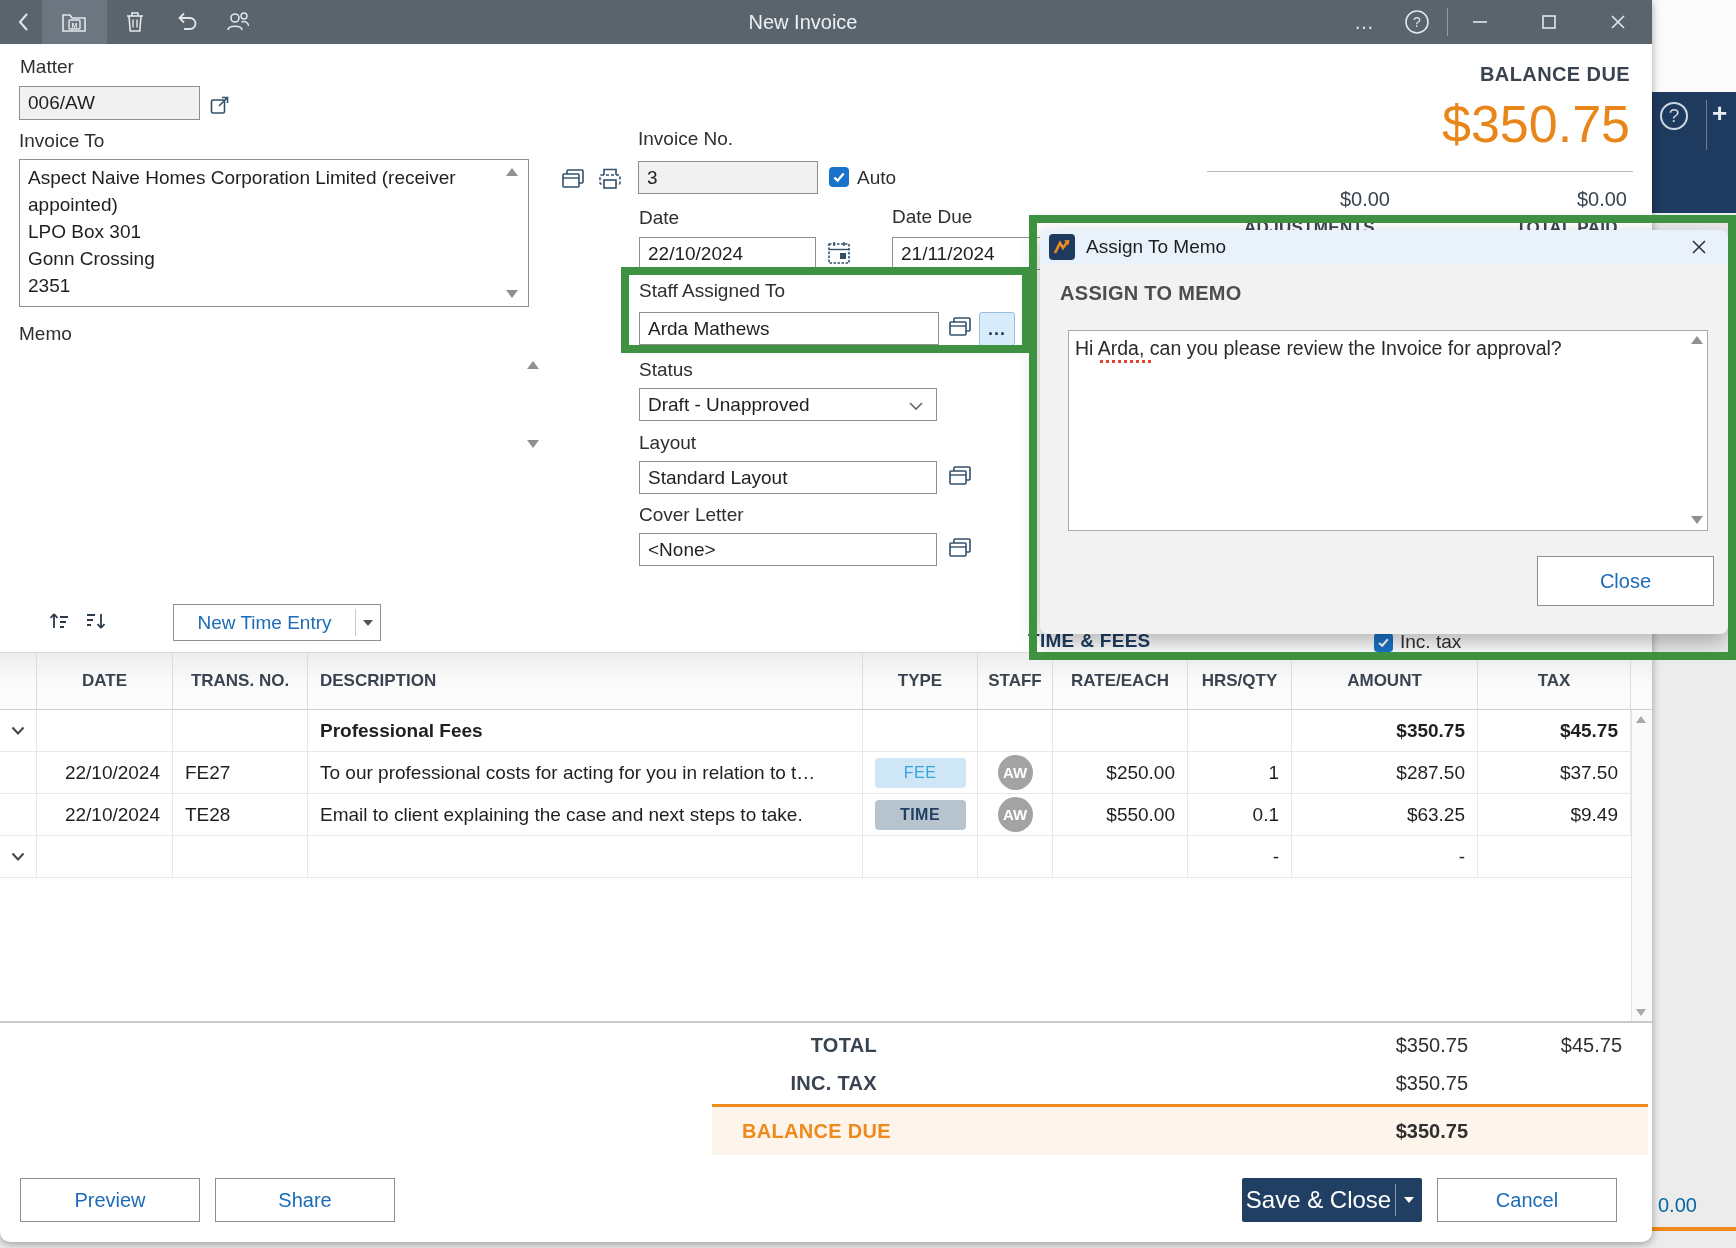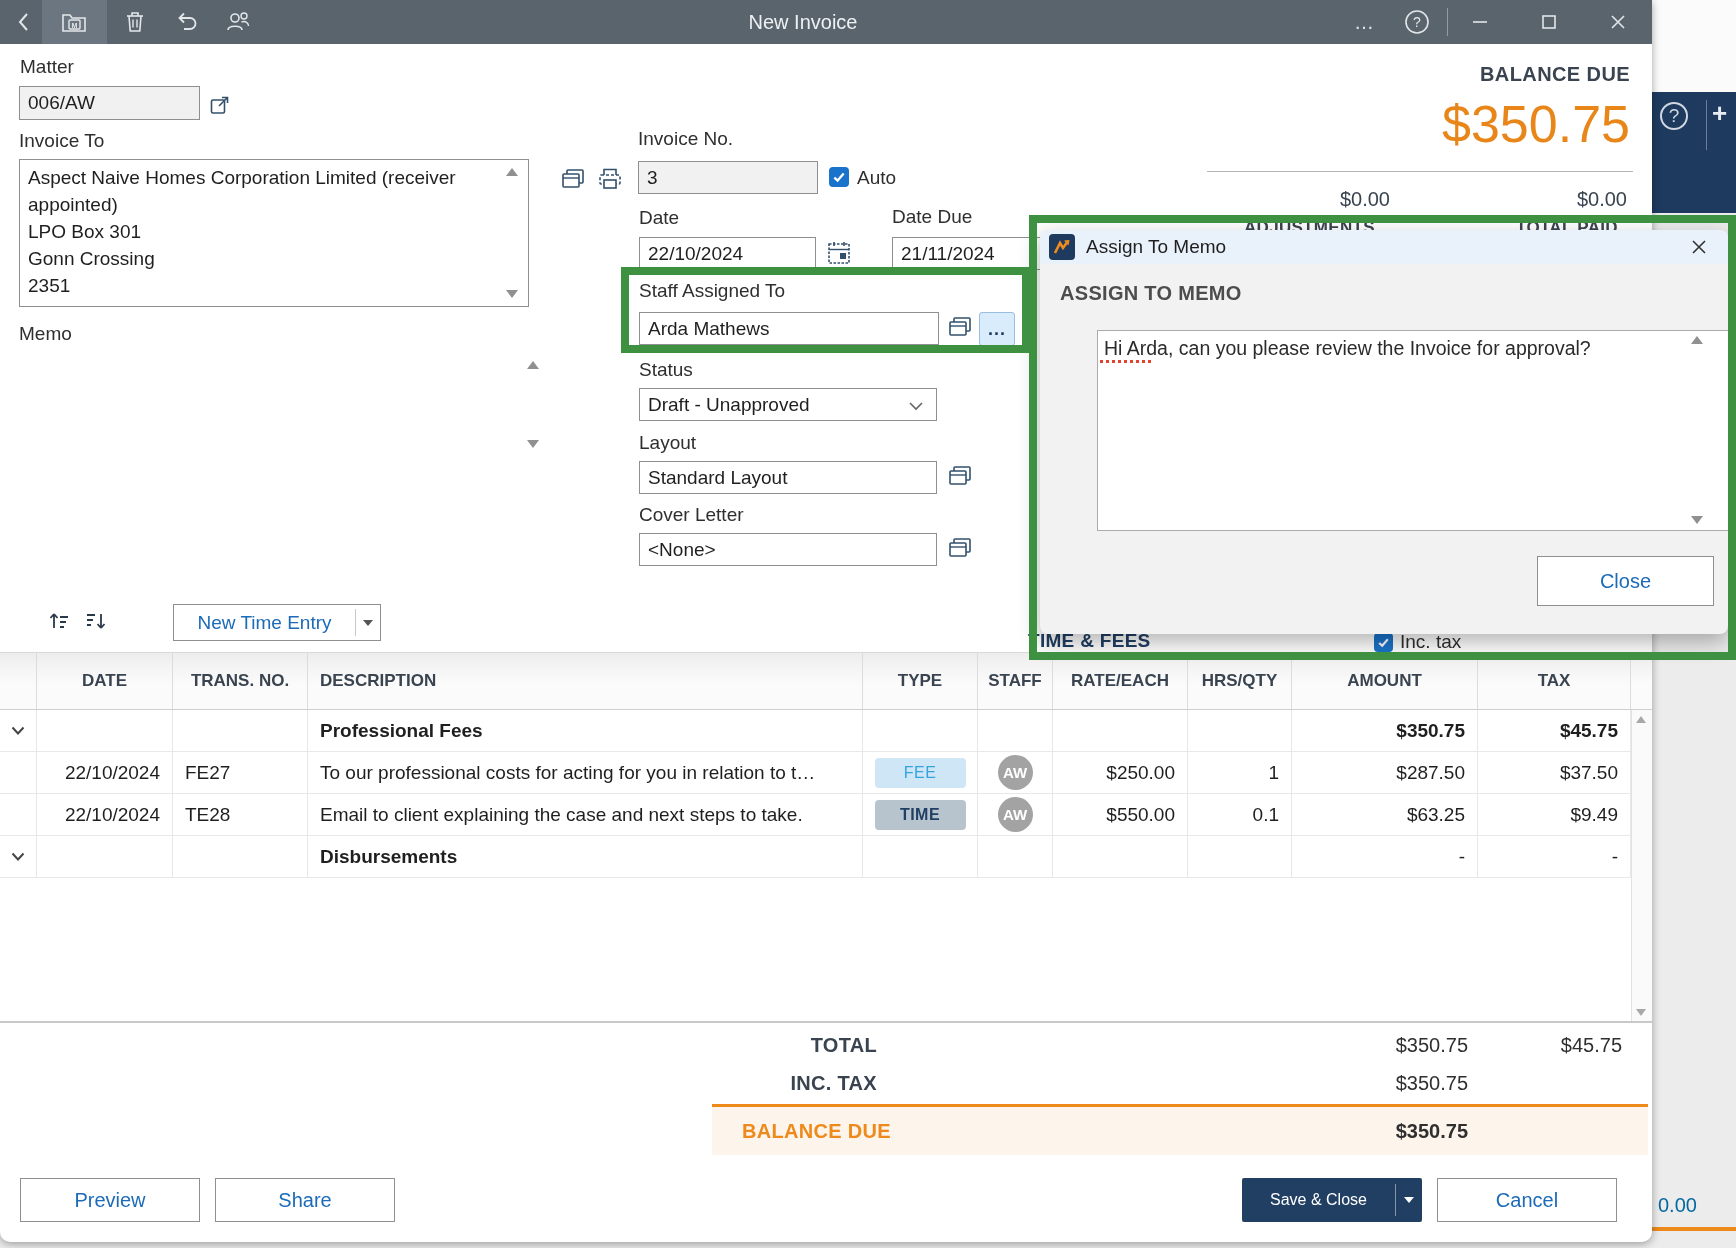--- a/index.html
+++ b/index.html
@@ -84,39 +84,39 @@
   .tbl-bottom{left:0;top:1021px;width:1652px;height:2px;background:#c9c9c9;}
   
   .tot-lbl{font-size:20px;font-weight:bold;color:#3a4450;text-align:right;letter-spacing:.3px;}
   .tot-val{font-size:20px;color:#2f2f2f;text-align:right;}
   .orange-line{left:712px;top:1104px;width:936px;height:3px;background:#ee8a1c;}
   .bal-row{left:712px;top:1107px;width:936px;height:48px;background:#fdf5eb;}
   .bal-lbl{color:#ee8a1c;font-size:20px;font-weight:bold;letter-spacing:.3px;}
   .bal-val{color:#2f2f2f;font-size:20px;font-weight:600;text-align:right;}
   
   .navy-btn{background:#203f63;color:#fff;border:none;display:flex;align-items:stretch;border-radius:2px;}
-  .navy-btn .txt{flex:1;display:flex;align-items:center;justify-content:center;font-size:16px;color:#fff;}
+  .navy-btn .txt{flex:1;display:flex;align-items:center;justify-content:center;font-size:24px;color:#fff;}
   .navy-btn .sep{width:1px;background:rgba(255,255,255,.45);margin:6px 0;}
   .navy-btn .car{width:26px;display:flex;align-items:center;justify-content:center;}
   .caret-white{width:0;height:0;border-left:5px solid transparent;border-right:5px solid transparent;
                border-top:6px solid #fff;}
   
   .green-box{border:8px solid #3f9142;background:transparent;z-index:40;pointer-events:none;}
   
   #dialog{left:1040px;top:230px;width:688px;height:404px;background:#f2f2f2;border-radius:8px;
           box-shadow:0 8px 22px rgba(0,0,0,.3);z-index:30;}
   .dlg-titlebar{left:0;top:0;width:688px;height:34px;background:#e9f1fb;border-radius:8px 8px 0 0;}
   .dlg-appico{left:9px;top:4px;width:26px;height:26px;background:#1f3a5f;border-radius:4px;
               display:flex;align-items:center;justify-content:center;}
   .dlg-title{left:46px;top:0;height:34px;display:flex;align-items:center;font-size:19px;color:#1f1f1f;}
   .dlg-close{left:644px;top:4px;width:30px;height:26px;display:flex;align-items:center;justify-content:center;
              color:#333;font-size:20px;}
   .dlg-heading{left:20px;top:52px;font-size:20px;font-weight:bold;color:#4d4d4d;letter-spacing:.3px;}
   .dlg-textarea{left:28px;top:100px;width:640px;height:201px;background:#fff;border:1px solid #ababab;
-                font-size:19.5px;color:#2b2b2b;padding:6px 20px 6px 6px;margin-left:29px;}
+                font-size:19.5px;color:#2b2b2b;padding:6px 20px 6px 6px;}
   .squiggle{left:60px;top:130px;width:52px;height:3px;
             background:repeating-linear-gradient(90deg,#e0442f 0 3px,transparent 3px 6px);}
   .dlg-btn{left:497px;top:326px;width:177px;height:50px;}
 </style>
 </head>
 <body>
 
 <div id="screen">
 
   <div class="abs bg-white-strip"></div>
@@ -392,21 +392,20 @@
     </div>
 
     <div class="abs trow grid" style="top:836px;">
       <div class="c expander">
         <svg width="14" height="10" viewBox="0 0 14 10">
             <path d="M1.5 1.5 L7 7.5 L12.5 1.5" stroke="#444" stroke-width="2" fill="none"></path>
           </svg>
       </div>
       <div class="c"></div>
         <div class="c"></div>
-      <div class="c al bold">Disbursements</div>
       <div class="c"></div>
         <div class="c"></div>
       <div class="c"></div>
         <div class="c"></div>
       <div class="c ar">-</div>
       <div class="c ar">-</div>
       <div class="c" style="border-right:none;"></div>
     </div>
 
     <div class="abs vscroll">

